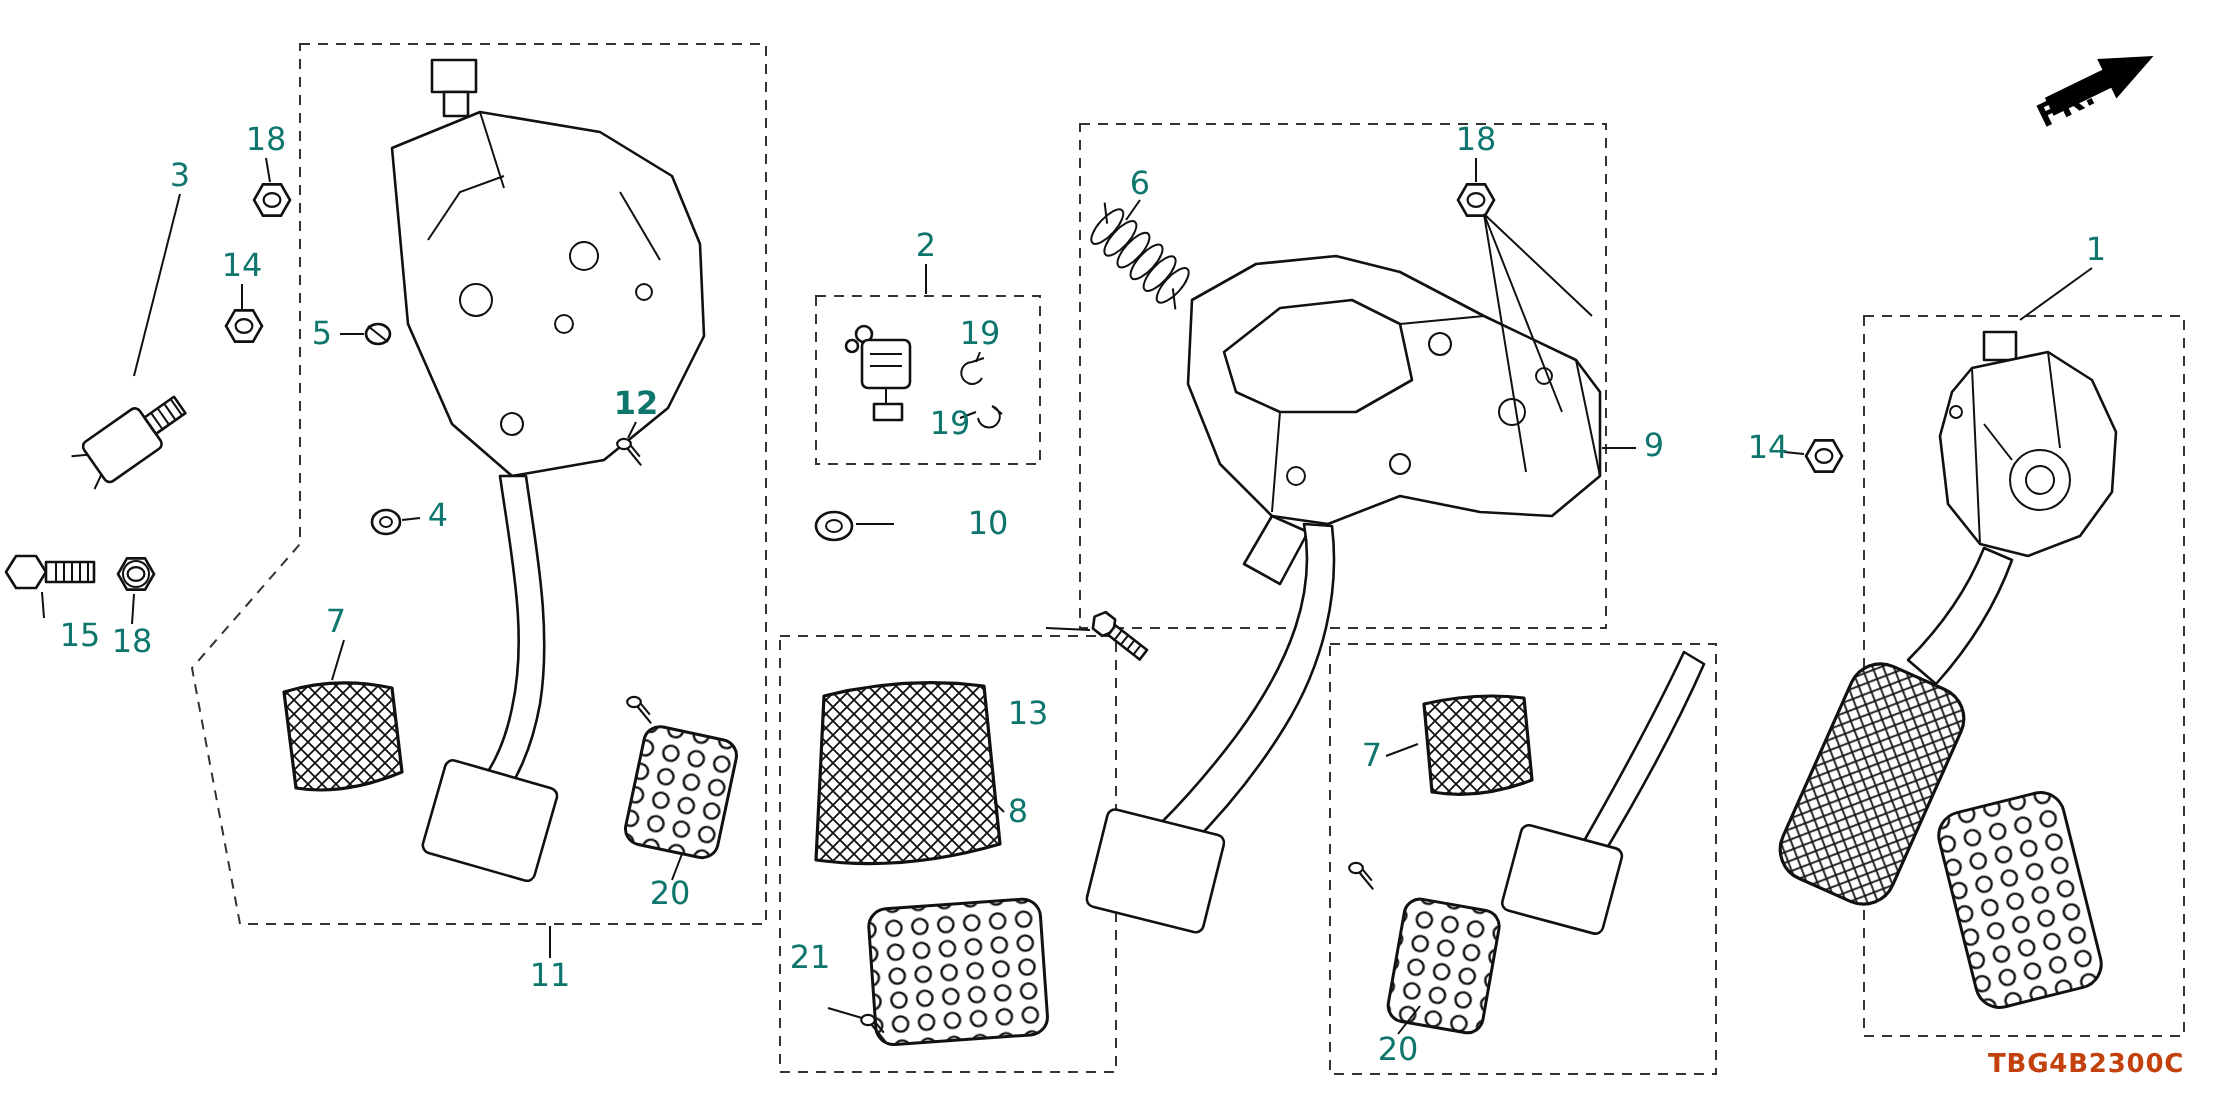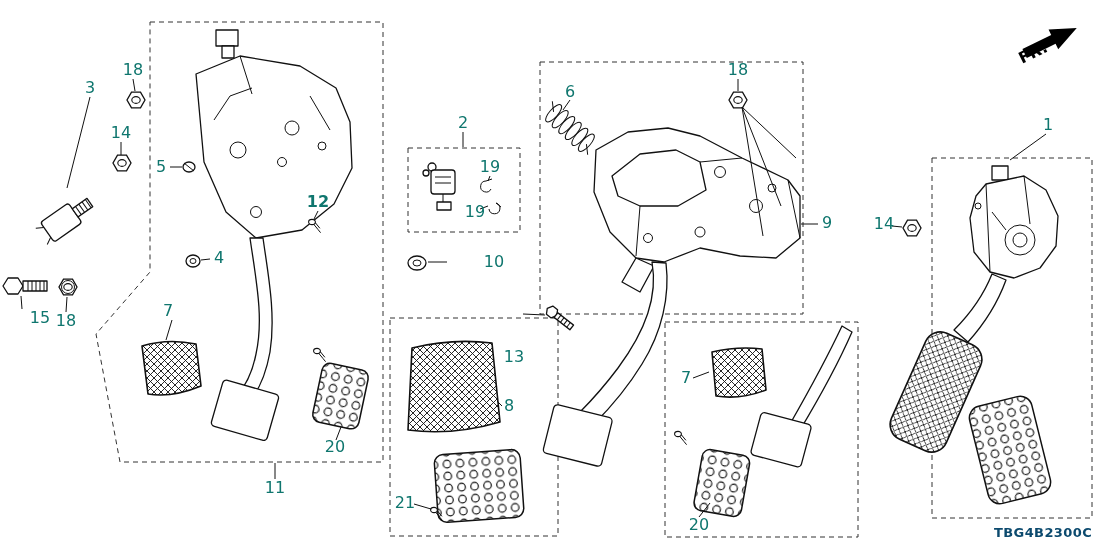--- a/index.html
+++ b/index.html
@@ -8,21 +8,21 @@
     font-family:"DejaVu Sans","Liberation Sans",sans-serif;overflow:hidden;
   }
   #art{position:absolute;left:0;top:0;}
   #callout-layer{position:absolute;left:0;top:0;width:100%;height:100%;}
   .callout{
     position:absolute;transform:translate(-50%,-50%);
     font-size:16px;color:#0f766e;line-height:1;white-space:nowrap;
   }
   .code{
     position:absolute;left:994px;top:525px;
-    font-size:13px;font-weight:bold;color:#0c4a6e;letter-spacing:.4px;
+    font-size:13px;font-weight:bold;color:#c2410c;letter-spacing:.4px;
   }
   .part{fill:#fff;stroke:#111;stroke-width:1.3;stroke-linejoin:round;}
   .thin{fill:none;stroke:#111;stroke-width:1;}
   .leader{stroke:#111;stroke-width:1;fill:none;}
   .dash{fill:none;stroke:#333;stroke-width:1;stroke-dasharray:5 4;}
 </style>
 </head>
 <body>
 
 <div class="stage">
@@ -236,21 +236,21 @@
       <div class="callout" style="left: 275px; top: 488px;">11</div>
       <div class="callout" style="left: 463px; top: 123px;">2</div>
       <div class="callout" style="left: 490px; top: 167px;">19</div>
       <div class="callout" style="left: 475px; top: 212px;">19</div>
       <div class="callout" style="left: 570px; top: 92px;">6</div>
       <div class="callout" style="left: 456px; top: 262px; margin-left: 38px;">10</div>
       <div class="callout" style="left: 514px; top: 313px; margin-top: 44px;">13</div>
       <div class="callout" style="left: 509px; top: 406px;">8</div>
       <div class="callout" style="left: 827px; top: 223px;">9</div>
       <div class="callout" style="left: 738px; top: 70px;">18</div>
-      <div class="callout" style="left: 405px; top: 503px;">21</div>
+      <div class="callout" style="left: 405px; top: 479px;">21</div>
       <div class="callout" style="left: 699px; top: 525px;">20</div>
       <div class="callout" style="left: 686px; top: 378px;">7</div>
       <div class="callout" style="left: 1048px; top: 125px;">1</div>
       <div class="callout" style="left: 884px; top: 224px; text-align: right;">14</div>
     </div>
 
 <div class="code">TBG4B2300C</div>
 
 </div>
 

